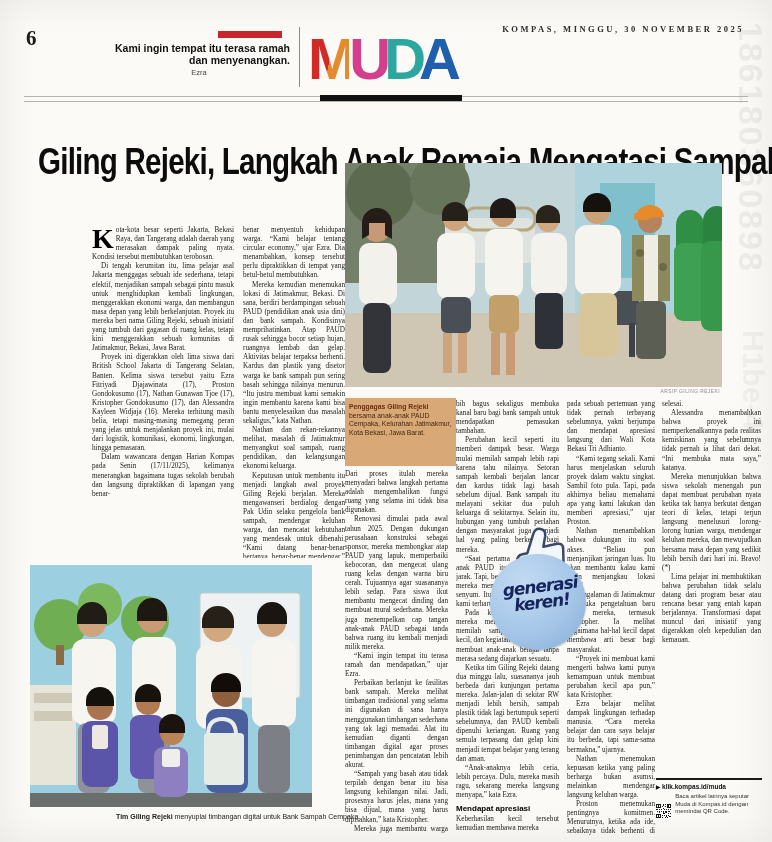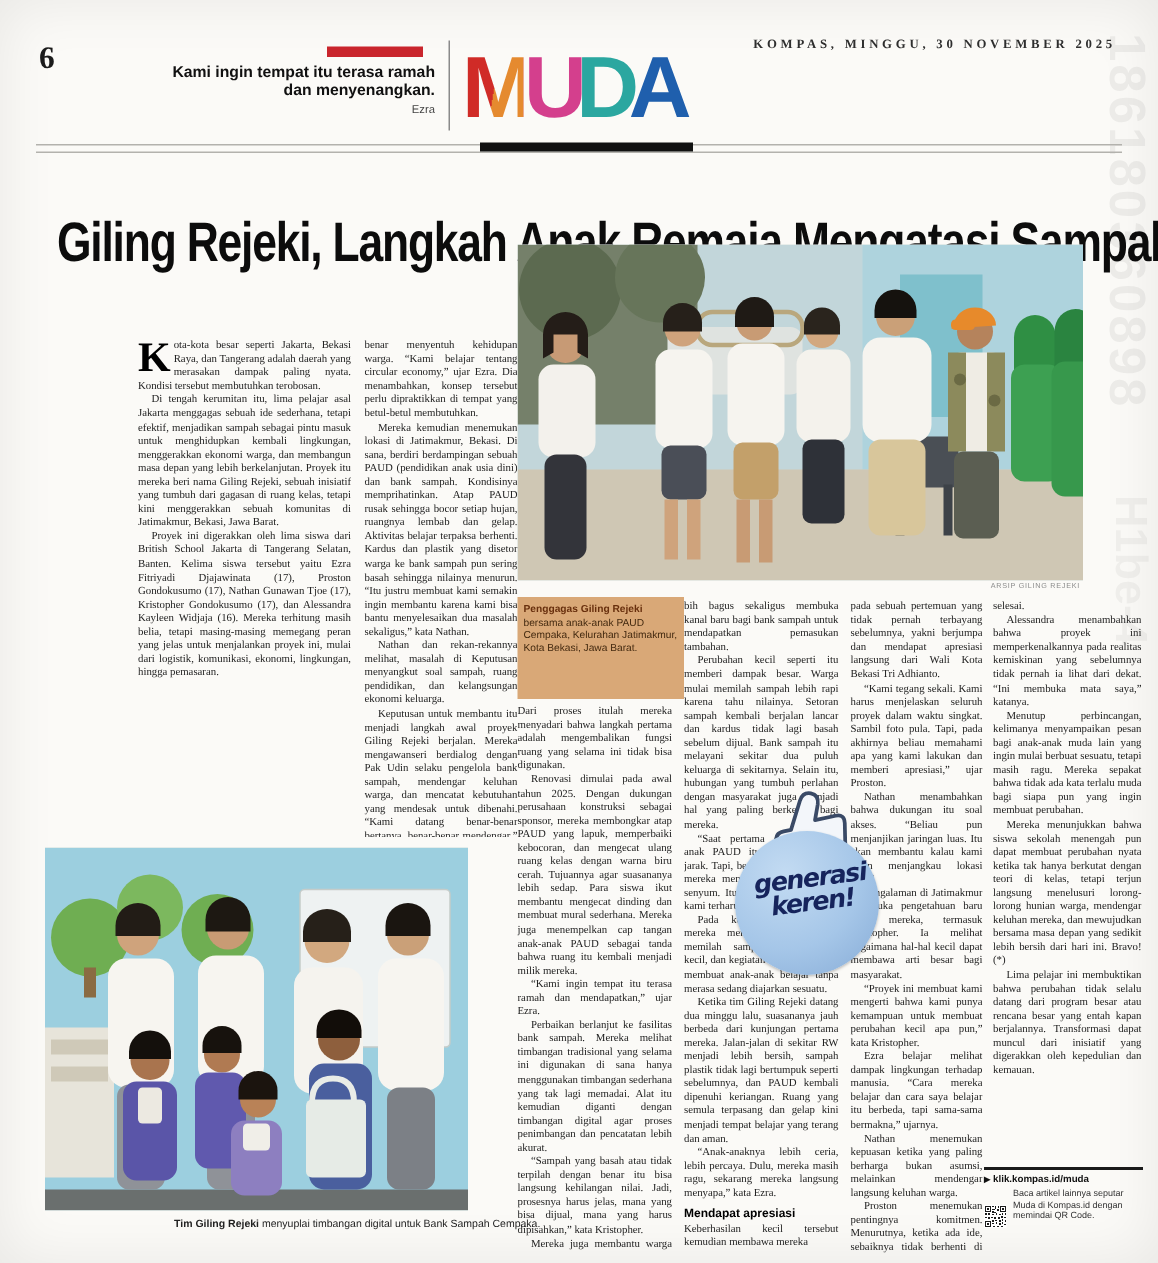--- a/index.html
+++ b/index.html
@@ -4,21 +4,21 @@
 <style>
   html,body{margin:0;padding:0;background:#e9e8e4;}
   #page{position:relative;width:772px;height:842px;background:#fbfaf7;overflow:hidden;
         font-family:"Liberation Serif",serif;color:#1b1b1b;
         box-shadow:inset 0 0 40px rgba(0,0,0,.08);}
   
   .pagenum{position:absolute;left:26px;top:26px;font:bold 21px "Liberation Serif",serif;}
   .kicker-bar{position:absolute;left:218px;top:31px;width:64px;height:7px;background:#c9252c;}
   .kicker{position:absolute;left:108px;top:42px;width:182px;text-align:right;
           font:bold 10.5px/12px "Liberation Sans",sans-serif;color:#111;}
-  .kicker-attr{display:block;font:7.5px "Liberation Sans",sans-serif;color:#444;margin-top:2px;}
+  .kicker-attr{display:block;font:7.5px "Liberation Sans",sans-serif;color:#444;margin-top:2px;text-align:center;}
   .vrule{position:absolute;left:299px;top:27px;width:1px;height:60px;background:#8a8a8a;}
   .masthead{position:absolute;left:308px;top:14px;font:bold 58px/58px "Liberation Sans",sans-serif;
             letter-spacing:-7px;white-space:nowrap;margin-top:16px;}
   .masthead span{display:inline-block;}
   .edition{position:absolute;right:28px;top:24px;font:bold 8.5px "Liberation Serif",serif;
            letter-spacing:2.5px;color:#2e2e2e;}
   .rule1{position:absolute;left:24px;top:96px;width:724px;height:1px;background:#b3b2ad;}
   .rule2{position:absolute;left:24px;top:101px;width:724px;height:1px;background:#b3b2ad;}
   .rule-black{position:absolute;left:320px;top:95px;width:142px;height:6px;background:#111;}
   .watermark{position:absolute;right:2px;top:22px;writing-mode:vertical-rl;
@@ -167,25 +167,26 @@
 
   <div class="caption-box">
     <b>Penggagas Giling Rejeki </b>
     <span>bersama anak-anak PAUD Cempaka, Kelurahan Jatimakmur, Kota Bekasi, Jawa Barat.</span>
   </div>
 
   <div class="col" id="col1">
       <p class="para noindent"><span class="dropcap">K</span>ota-kota besar seperti Jakarta, Bekasi Raya, dan Tangerang adalah daerah yang merasakan dampak paling nyata. Kondisi tersebut membutuhkan terobosan.</p>
       <p class="para">Di tengah kerumitan itu, lima pelajar asal Jakarta menggagas sebuah ide sederhana, tetapi efektif, menjadikan sampah sebagai pintu masuk untuk menghidupkan kembali lingkungan, menggerakkan ekonomi warga, dan membangun masa depan yang lebih berkelanjutan. Proyek itu mereka beri nama Giling Rejeki, sebuah inisiatif yang tumbuh dari gagasan di ruang kelas, tetapi kini menggerakkan sebuah komunitas di Jatimakmur, Bekasi, Jawa Barat.</p>
       <p class="para">Proyek ini digerakkan oleh lima siswa dari British School Jakarta di Tangerang Selatan, Banten. Kelima siswa tersebut yaitu Ezra Fitriyadi Djajawinata (17), Proston Gondokusumo (17), Nathan Gunawan Tjoe (17), Kristopher Gondokusumo (17), dan Alessandra Kayleen Widjaja (16). Mereka terhitung masih belia, tetapi masing-masing memegang peran yang jelas untuk menjalankan proyek ini, mulai dari logistik, komunikasi, ekonomi, lingkungan, hingga pemasaran.</p>
+      <p class="para">Dalam wawancara dengan Harian Kompas pada Senin (17/11/2025), kelimanya menerangkan bagaimana tugas sekolah berubah dan langsung dipraktikkan di lapangan yang benar-</p>
     </div>
   <div class="col" id="col2">
       <p class="para noindent">benar menyentuh kehidupan warga. “Kami belajar tentang circular economy,” ujar Ezra. Dia menambahkan, konsep tersebut perlu dipraktikkan di tempat yang betul-betul membutuhkan.</p>
       <p class="para">Mereka kemudian menemukan lokasi di Jatimakmur, Bekasi. Di sana, berdiri berdampingan sebuah PAUD (pendidikan anak usia dini) dan bank sampah. Kondisinya memprihatinkan. Atap PAUD rusak sehingga bocor setiap hujan, ruangnya lembab dan gelap. Aktivitas belajar terpaksa berhenti. Kardus dan plastik yang disetor warga ke bank sampah pun sering basah sehingga nilainya menurun. “Itu justru membuat kami semakin ingin membantu karena kami bisa bantu menyelesaikan dua masalah sekaligus,” kata Nathan.</p>
-      <p class="para">Nathan dan rekan-rekannya melihat, masalah di Keputusan menyangkut soal sampah, ruang pendidikan, dan kelangsungan ekonomi keluarga.</p>
+      <p class="para">Nathan dan rekan-rekannya melihat, masalah di Jatimakmur menyangkut soal sampah, ruang pendidikan, dan kelangsungan ekonomi keluarga.</p>
       <p class="para">Keputusan untuk membantu itu menjadi langkah awal proyek Giling Rejeki berjalan. Mereka mengawanseri berdialog dengan Pak Udin selaku pengelola bank sampah, mendengar keluhan warga, dan mencatat kebutuhan yang mendesak untuk dibenahi. “Kami datang benar-benar bertanya, benar-benar mendengar,” kata Nathan yang tidak mau berasumsi.</p>
     </div>
   <div class="col" id="col3">
       <p class="para noindent">Dari proses itulah mereka menyadari bahwa langkah pertama adalah mengembalikan fungsi ruang yang selama ini tidak bisa digunakan.</p>
       <p class="para">Renovasi dimulai pada awal tahun 2025. Dengan dukungan perusahaan konstruksi sebagai sponsor, mereka membongkar atap PAUD yang lapuk, memperbaiki kebocoran, dan mengecat ulang ruang kelas dengan warna biru cerah. Tujuannya agar suasananya lebih sedap. Para siswa ikut membantu mengecat dinding dan membuat mural sederhana. Mereka juga menempelkan cap tangan anak-anak PAUD sebagai tanda bahwa ruang itu kembali menjadi milik mereka.</p>
       <p class="para">“Kami ingin tempat itu terasa ramah dan mendapatkan,” ujar Ezra.</p>
       <p class="para">Perbaikan berlanjut ke fasilitas bank sampah. Mereka melihat timbangan tradisional yang selama ini digunakan di sana hanya menggunakan timbangan sederhana yang tak lagi memadai. Alat itu kemudian diganti dengan timbangan digital agar proses penimbangan dan pencatatan lebih akurat.</p>
       <p class="para">“Sampah yang basah atau tidak terpilah dengan benar itu bisa langsung kehilangan nilai. Jadi, prosesnya harus jelas, mana yang bisa dijual, mana yang harus dipisahkan,” kata Kristopher.</p>
       <p class="para">Mereka juga membantu warga menjual sebagian sampah, yang bernilai ekonomi, melalui platform seperti Facebook Marketplace. Hal itu membuka kemungkinkan harga jual yang le-</p>
     </div>
@@ -205,21 +206,20 @@
       <p class="para">Nathan menambahkan bahwa dukungan itu soal akses. “Beliau pun menjanjikan jaringan luas. Itu akan membantu kalau kami ingin menjangkau lokasi lain.”</p>
       <p class="para">Pengalaman di Jatimakmur membuka pengetahuan baru bagi mereka, termasuk Kristopher. Ia melihat bagaimana hal-hal kecil dapat membawa arti besar bagi masyarakat.</p>
       <p class="para">“Proyek ini membuat kami mengerti bahwa kami punya kemampuan untuk membuat perubahan kecil apa pun,” kata Kristopher.</p>
       <p class="para">Ezra belajar melihat dampak lingkungan terhadap manusia. “Cara mereka belajar dan cara saya belajar itu berbeda, tapi sama-sama bermakna,” ujarnya.</p>
       <p class="para">Nathan menemukan kepuasan ketika yang paling berharga bukan asumsi, melainkan mendengar langsung keluhan warga.</p>
       <p class="para">Proston menemukan pentingnya komitmen. Menurutnya, ketika ada ide, sebaiknya tidak berhenti di tengah jalan sampai semuanya proyek ini sampai</p>
     </div>
   <div class="col" id="col6">
       <p class="para noindent">selesai.</p>
       <p class="para">Alessandra menambahkan bahwa proyek ini memperkenalkannya pada realitas kemiskinan yang sebelumnya tidak pernah ia lihat dari dekat. “Ini membuka mata saya,” katanya.</p>
-      <p class="para">Menutup perbincangan, kelimanya menyampaikan pesan bagi anak-anak muda lain yang ingin mulai berbuat sesuatu, tetapi masih ragu. Mereka sepakat bahwa tidak ada kata terlalu muda bagi siapa pun yang ingin membuat perubahan.</p>
       <p class="para">Mereka menunjukkan bahwa siswa sekolah menengah pun dapat membuat perubahan nyata ketika tak hanya berkutat dengan teori di kelas, tetapi terjun langsung menelusuri lorong-lorong hunian warga, mendengar keluhan mereka, dan mewujudkan bersama masa depan yang sedikit lebih bersih dari hari ini. Bravo! (*)</p>
       <p class="para">Lima pelajar ini membuktikan bahwa perubahan tidak selalu datang dari program besar atau rencana besar yang entah kapan berjalannya. Transformasi dapat muncul dari inisiatif yang digerakkan oleh kepedulian dan kemauan.</p>
     </div>
 
   <div class="photo" id="photo-2">
     <svg width="282" height="242" viewBox="0 0 282 242">
       <rect width="282" height="242" fill="#9ccfdf"></rect>
       <circle cx="30" cy="60" r="26" fill="#6fae52"></circle>
         <circle cx="70" cy="40" r="22" fill="#7cb85e"></circle>
       <circle cx="115" cy="55" r="24" fill="#6fae52"></circle>

